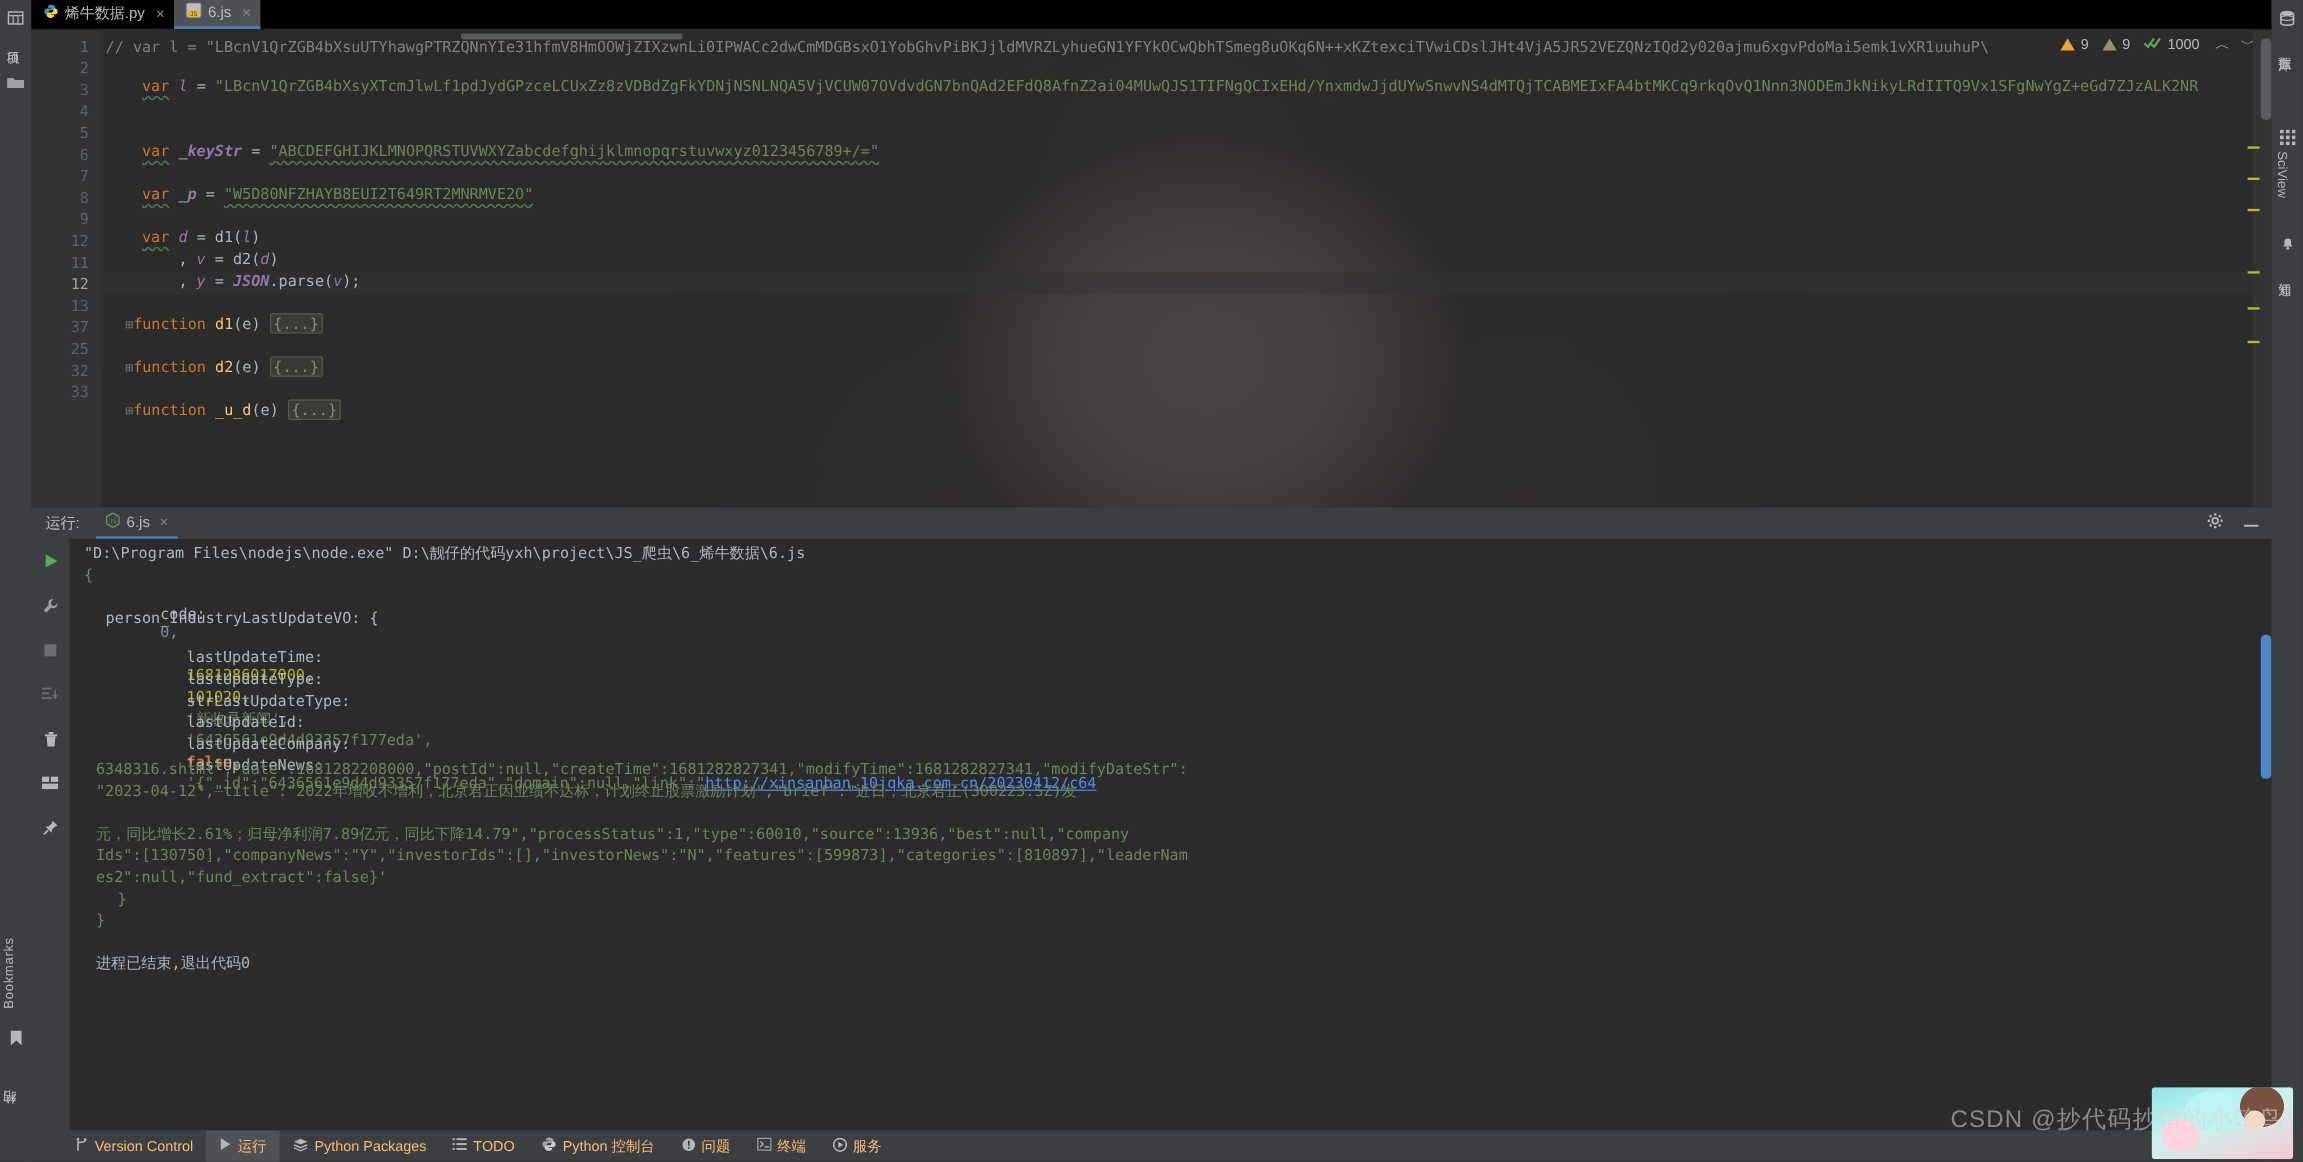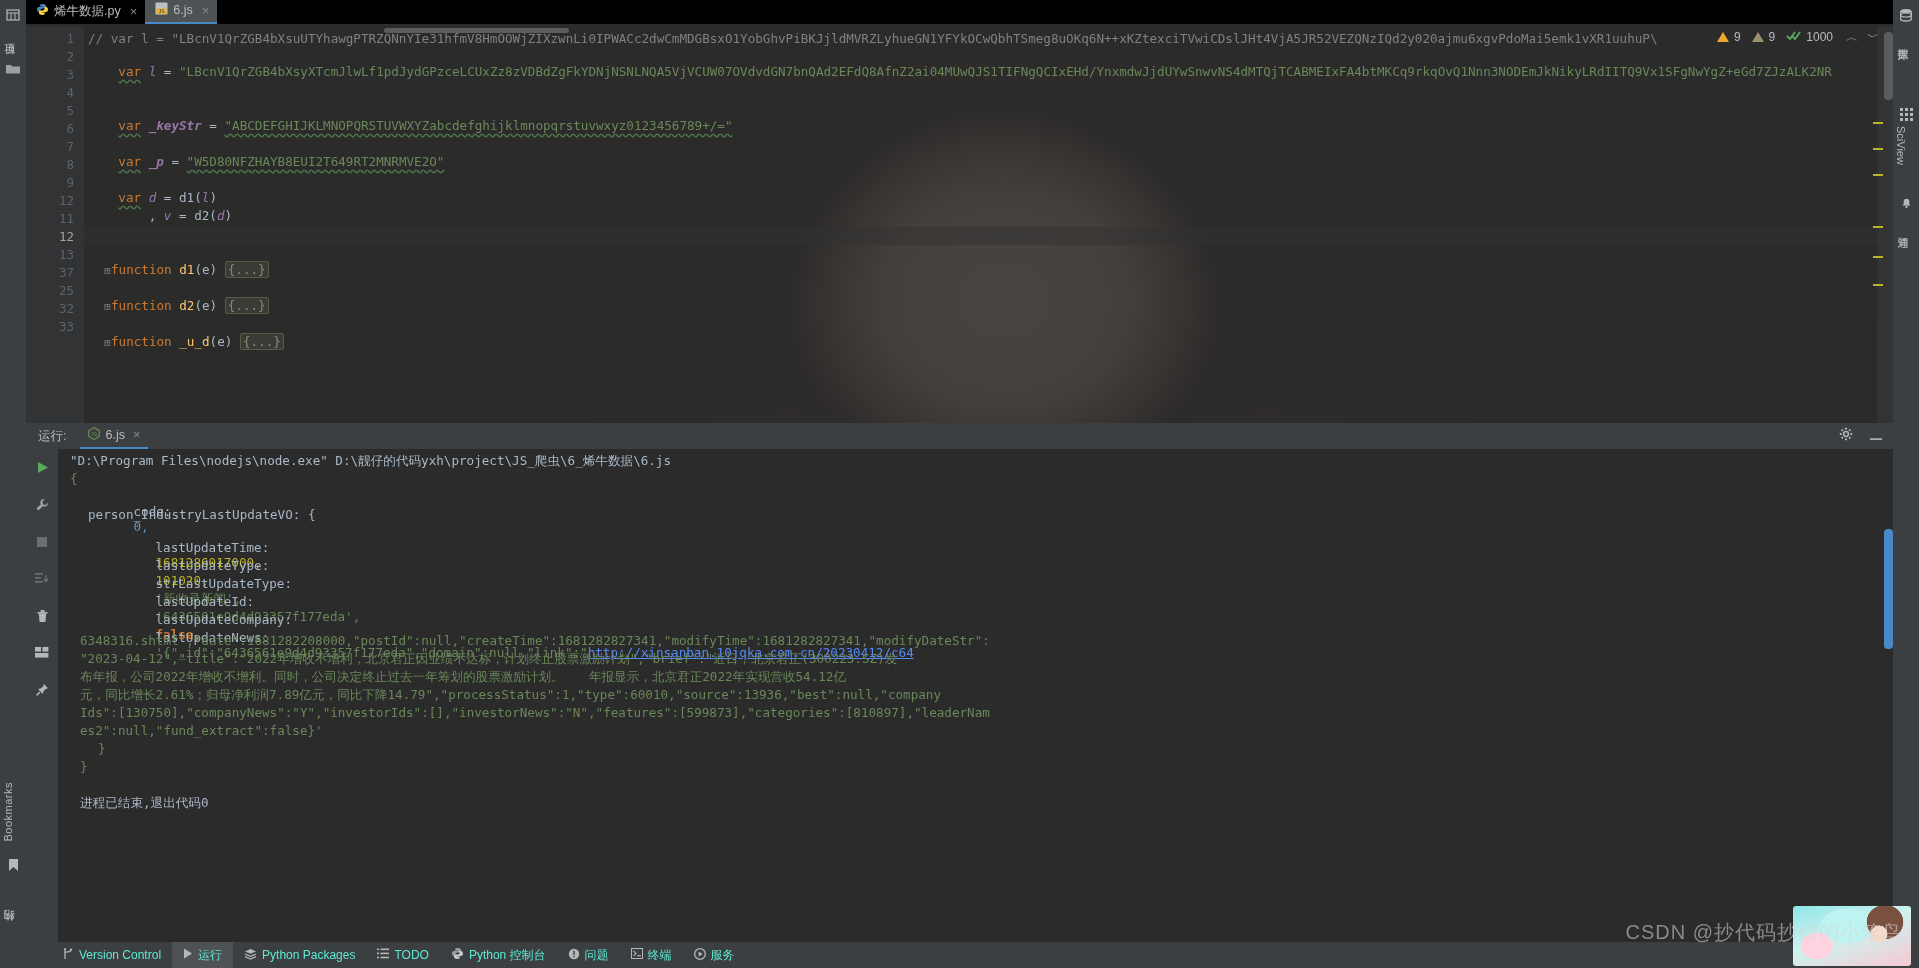--- a/index.html
+++ b/index.html
@@ -80,21 +80,21 @@
   .co{ position:absolute; white-space:pre; font-family:"DejaVu Sans Mono", monospace;
        font-size:12.6px; left:12px; color:#a9b7c6; }
   .g{ color:#6a8759; } .y{ color:#bbb529; } .b{ color:#6897bb; }
   .wht{ color:#a9b7c6; } .lnk{ color:#548af7; text-decoration:underline; }
   .bold{ font-weight:bold; color:#cc7832;}
 
   
   #statusbar{ left:0; bottom:0; width:1919px; height:26px; background:#3c3f41;
               display:flex; align-items:center; z-index:5; }
   .sb-item{ display:flex; align-items:center; gap:5px; height:26px; padding:0 11px;
-            font-size:12px; color:#5eead4;}
+            font-size:12px; color:#fdba74;}
   .sb-item.active{ background:#4e5254; }
 
   
   #watermark{ position:absolute; right:16px; bottom:22px; z-index:7;
               font-size:20px; color:rgba(215,215,215,.55); letter-spacing:1px;}
   #wm-avatar{ position:absolute; right:8px; bottom:2px; width:118px; height:60px; z-index:6;
      border-radius:3px;
      background:
        radial-gradient(circle 16px at 86px 28px,#f4d9c8 0 52%,rgba(0,0,0,0) 54%),
        radial-gradient(ellipse 30px 28px at 92px 16px,#7a5040 0 60%,rgba(0,0,0,0) 62%),
@@ -257,20 +257,23 @@
   </div>
 
   <div class="cl" style="top:149px;">
     <span class="kw squig">var</span><span class="pl"> </span><span class="var">d</span><span class="pl"> = </span><span class="pl">d1(</span><span class="var">l</span><span class="pl">)</span>
   </div>
 
   <div class="cl" style="top:167px;">
     <span class="pl">    , </span><span class="var">v</span><span class="pl"> = d2(</span><span class="var">d</span><span class="pl">)</span>
   </div>
 
+  <div class="cl" style="top:185px;">
+    <span class="pl">    , </span><span class="var">y</span><span class="pl"> = </span><span class="var" style="font-weight:bold">JSON</span><span class="pl">.parse(</span><span class="var">v</span><span class="pl">);</span>
+  </div>
 
   <div class="cl" style="top:221px;left:-10px;">
     <span class="plus">⊞</span><span class="kw">function </span><span class="fn">d1</span><span class="pl">(e) </span><span class="fold">{...}</span>
   </div>
 
   <div class="cl" style="top:257px;left:-10px;">
     <span class="plus">⊞</span><span class="kw">function </span><span class="fn">d2</span><span class="pl">(e) </span><span class="fold">{...}</span>
   </div>
 
   <div class="cl" style="top:293px;left:-10px;">
@@ -429,21 +432,20 @@
       <span class="wht">lastUpdateCompany:</span>
       <span class="bold">false,</span>
     </div>
 
     <div class="co" style="top:166px;left:52px;">
       <span class="wht">lastUpdateNews:</span>
       <span class="g">'{"_id":"6436561e9d4d93357f177eda","domain":null,"link":"</span><span class="lnk">http://xinsanban.10jqka.com.cn/20230412/c64</span>
     </div>
     <div class="co g" style="top:184px;left:22px;">6348316.shtml","date":1681282208000,"postId":null,"createTime":1681282827341,"modifyTime":1681282827341,"modifyDateStr":</div>
     <div class="co g" style="top:202px;left:22px;">"2023-04-12","title":"2022年增收不增利，北京君正因业绩不达标，计划终止股票激励计划","brief":"近日，北京君正(300223.SZ)发</div>
-    <div class="co g" style="top:220px;left:22px;">布年报，公司2022年增收不增利。同时，公司决定终止过去一年筹划的股票激励计划。　　年报显示，北京君正2022年实现营收54.12亿</div>
     <div class="co g" style="top:238px;left:22px;">元，同比增长2.61%；归母净利润7.89亿元，同比下降14.79","processStatus":1,"type":60010,"source":13936,"best":null,"company</div>
     <div class="co g" style="top:256px;left:22px;">Ids":[130750],"companyNews":"Y","investorIds":[],"investorNews":"N","features":[599873],"categories":[810897],"leaderNam</div>
     <div class="co g" style="top:274px;left:22px;">es2":null,"fund_extract":false}'</div>
 
     <div class="co g" style="top:292px;left:40px;">}</div>
     <div class="co g" style="top:310px;left:22px;">}</div>
 
     <div class="co wht" style="top:346px;left:22px;">进程已结束,退出代码0</div>
 
     <div style="position:absolute;right:0;top:0;width:9px;height:496px;">

